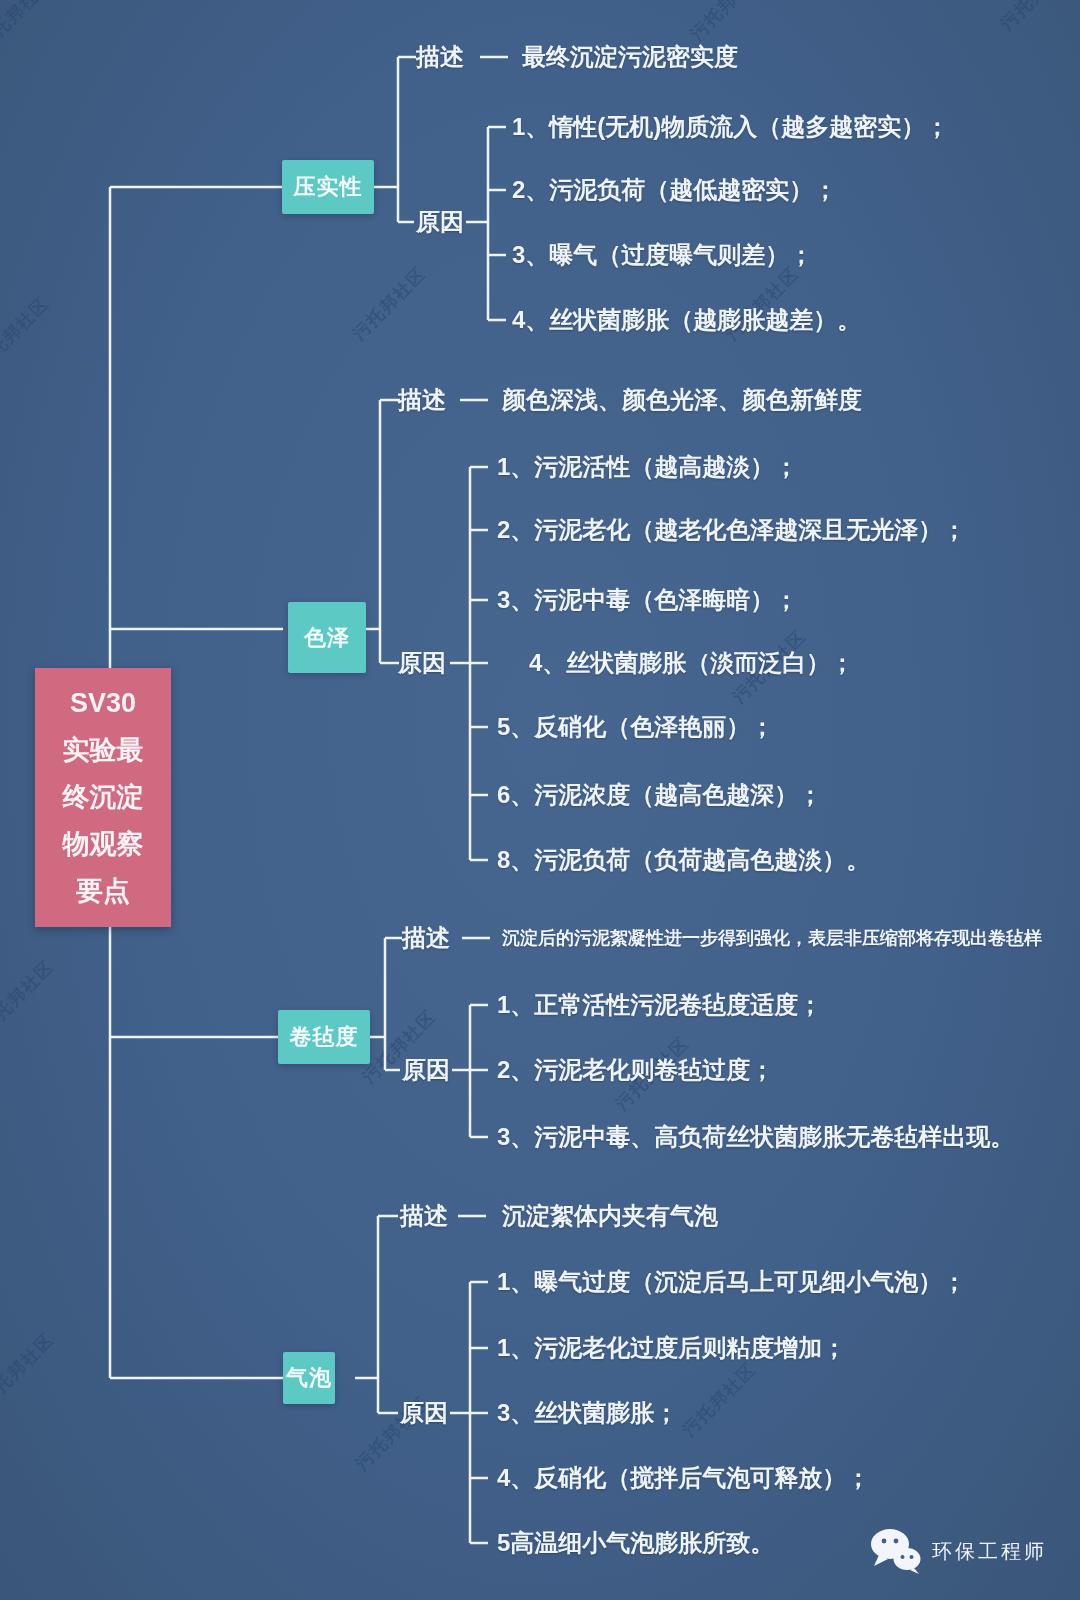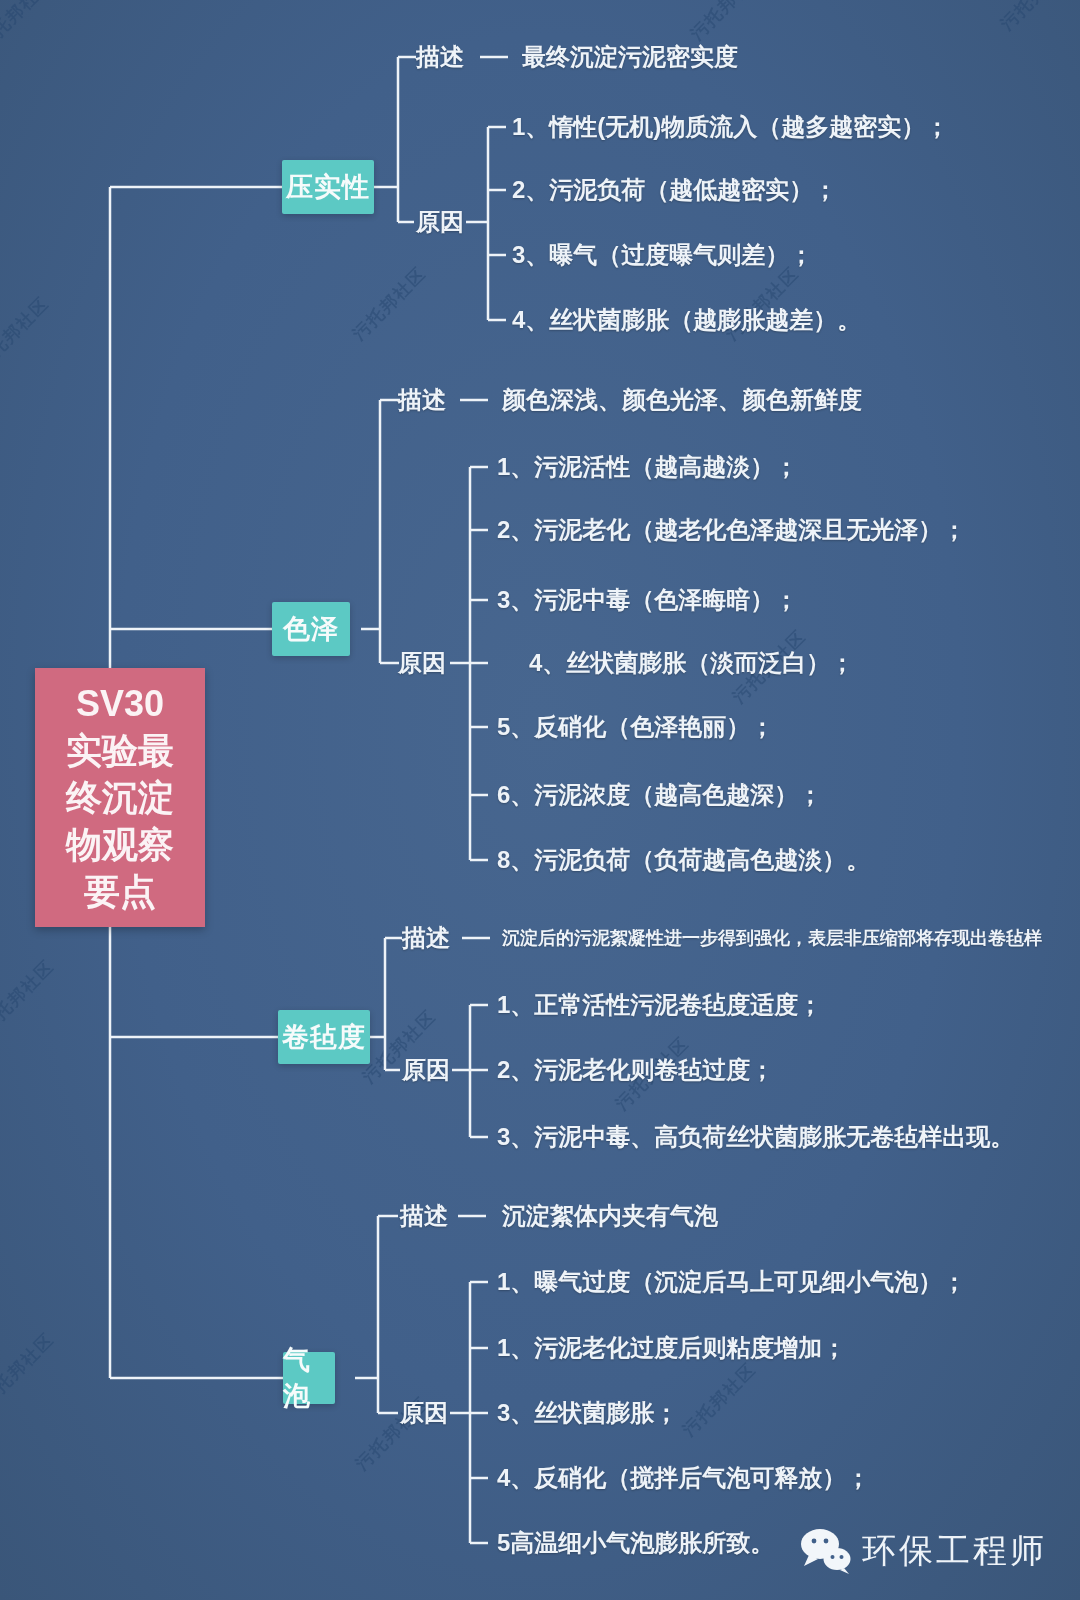--- a/index.html
+++ b/index.html
@@ -29,57 +29,57 @@
     position: absolute;
     transform: rotate(-45deg);
     font-size: 17px; font-weight: bold;
     color: var(--watermark); opacity: 0.45;
     letter-spacing: 2px; white-space: nowrap;
     pointer-events: none;
   }
 
   .root-node {
     position: absolute; left: 35px; top: 668px;
-    width: 170px; height: 259px;
+    width: 136px; height: 259px;
     background: var(--root);
     display: flex; flex-direction: column; justify-content: center; align-items: center;
-    color: #fbf3f5; font-size: 36px; font-weight: bold;
+    color: #fbf3f5; font-size: 27px; font-weight: bold;
     line-height: 47px; text-align: center;
     box-shadow: 0 3px 8px rgba(0,0,0,0.25);
   }
 
   .branch-box {
     position: absolute;
     background: var(--branch);
     display: flex; justify-content: center; align-items: center;
-    color: #f6fbfb; font-size: 27px; font-weight: bold;
+    color: #f6fbfb; font-size: 22px; font-weight: bold;
     letter-spacing: 1px;
     box-shadow: 0 2px 6px rgba(0,0,0,0.2);
     border-radius: 2px;
   }
   .bb-compact { left: 282px; top: 160px; width: 92px; height: 54px; }
-  .bb-color   { left: 272px; top: 602px; width: 78px; height: 54px; }
+  .bb-color   { left: 288px; top: 602px; width: 78px; height: 71px; }
   .bb-felt    { left: 278px; top: 1010px; width: 92px; height: 54px; }
   .bb-bubble  { left: 283px; top: 1352px; width: 52px; height: 52px; }
 
   .row {
     position: absolute; height: 32px;
     display: flex; align-items: center;
     white-space: nowrap;
     color: var(--text); font-size: 24px; font-weight: bold;
     text-shadow: 0 1px 2px rgba(0,0,0,0.25);
   }
   .row.small { font-size: 18px; }
 
   .footer {
     position: absolute; right: 33px; bottom: 26px;
     display: flex; align-items: center; gap: 10px;
   }
   .brand-name {
-    color: var(--text); font-size: 34px; font-weight: 400;
+    color: var(--text); font-size: 20px; font-weight: 400;
     letter-spacing: 3px;
   }
 </style>
 </head>
 <body>
 
 <div class="canvas">
 
   <div class="wm" style="left:-32px; top:2px;">污托邦社区</div>
   <div class="wm" style="left:680px; top:-8px;">污托邦社区</div>

